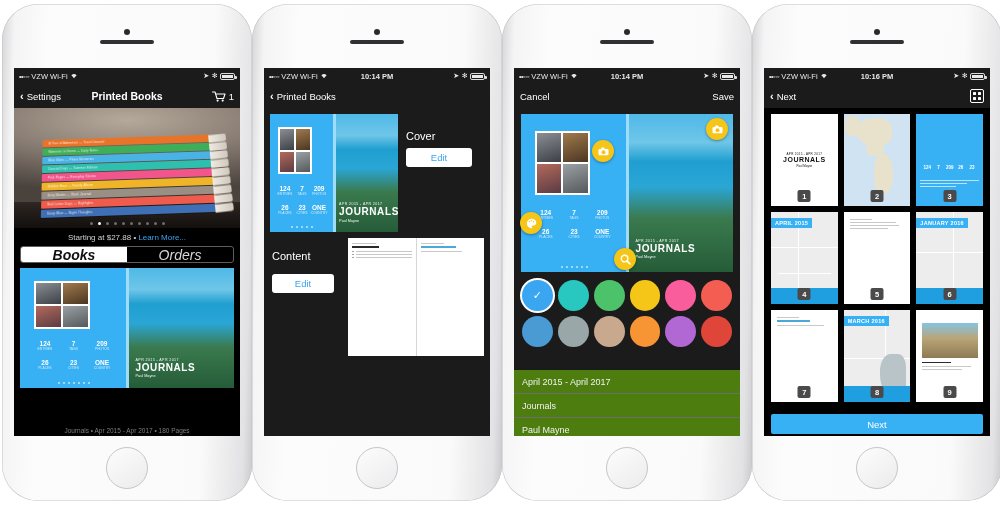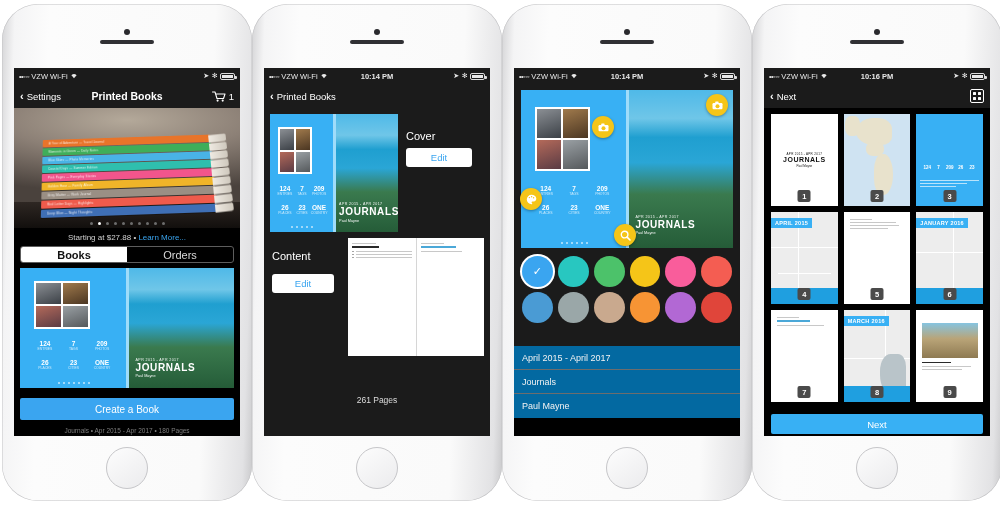--- a/index.html
+++ b/index.html
@@ -103,21 +103,21 @@
   .dots-row i.on { background:#fff; }
 
   .starting {
     background:#000; color:#cfcfcf; font-size:8px; text-align:center; padding:5px 0 4px;
   }
   .starting a { color:#3aa5f0; text-decoration:none; }
   .seg {
     margin: 0 6px 5px; height: 17px; border:1px solid #5d5d5d; border-radius:3px;
     display:flex; overflow:hidden; background:#000;
   }
-  .seg div { flex:1; display:flex; align-items:center; justify-content:center; font-size:11px; color:#d8d8d8;}
+  .seg div { flex:1; display:flex; align-items:center; justify-content:center; font-size:14px; color:#d8d8d8;font-style:italic;}
   .seg div.active { background:#fff; color:#111; font-weight:bold;}
 
   .bookcard { margin: 0 6px; height: 120px; position:relative; overflow:hidden; background:#111;}
   .cover-spread { position:absolute; inset:0; display:flex; }
   .cover-left { width:50%; background:#38b0f4; position:relative; }
   .cover-right { width:50%; position:relative; overflow:hidden;
     background: linear-gradient(180deg,#4fb9e8 0%, #6fc6e8 18%, #1f9fd0 30%, #2aa6d6 46%, #3a7a4e 66%, #255c38 100%);
   }
   .spine { position:absolute; left:50%; top:0; bottom:0; width:3px; margin-left:-1.5px; background:#9fdcfa; }
   .photogrid {
@@ -178,21 +178,21 @@
     position:absolute; width:22px; height:22px; border-radius:50%;
     background:#f5c518; display:flex; align-items:center; justify-content:center;
     box-shadow:0 1px 3px rgba(0,0,0,.35);
   }
   .badge svg{display:block;}
   .swatches { position:absolute; left:8px; right:8px; top:172px;
     display:grid; grid-template-columns:repeat(6,1fr); gap:5px;}
   .sw { width:100%; padding-bottom:100%; border-radius:50%; position:relative;}
   .sw.sel { box-shadow: 0 0 0 2px #fff; }
   .sw .ck { position:absolute; inset:0; display:flex; align-items:center; justify-content:center; color:#fff; font-size:11px;}
-  .fields { position:absolute; left:0; right:0; top:262px; background:#0369a1;}
+  .fields { position:absolute; left:0; right:0; top:262px; background:#4d7c0f;}
   .field { height:24px; display:flex; align-items:center; padding:0 8px; font-size:9px; color:#f2f2f2; border-bottom:1px solid #6d6d6d;}
   .field:last-child{border-bottom:none;}
 
   
   .p4-body { background:#000; height:332px; position:relative; padding:6px 7px 0;}
   .thumbs { display:grid; grid-template-columns:repeat(3,1fr); gap:6px;}
   .thumb { position:relative; height:92px; background:#fff; overflow:hidden;}
   .tnum {
     position:absolute; bottom:4px; left:50%; transform:translateX(-50%);
     min-width:13px; height:12px; padding:0 3px; background:#4a4a4a; color:#fff;
@@ -369,21 +369,20 @@
             <div class="covertitle">
               <div class="kick">APR 2015 - APR 2017</div>
               <div class="main">JOURNALS</div>
               <div class="sub">Paul Mayne</div>
             </div>
           </div>
           <div class="spine"></div>
         </div>
       </div>
 
-      <div class="cta">Create a Book</div>
       <div class="metaline">Journals  •  Apr 2015 - Apr 2017  •  180 Pages</div>
     </div>
   </div>
 
   <div class="phone p2">
     <div class="camera"></div>
     <div class="speaker"></div>
     <div class="homebtn"></div>
     <div class="screen">
 
@@ -491,21 +490,20 @@
               </div>
           </div>
           <div class="pg-half">
             <div class="ln sh"></div>
             <div class="ln blue"></div>
             <div class="ln md"></div>
           </div>
         </div>
 
         <div class="pages-est">
-          <div>261 Pages</div>
         </div>
       </div>
     </div>
   </div>
 
   <div class="phone p3">
     <div class="camera"></div>
     <div class="speaker"></div>
     <div class="homebtn"></div>
     <div class="screen">
@@ -523,20 +521,24 @@
         <div class="sb-center">10:14 PM</div>
         <div class="sb-right">
           <span>➤</span>
           <span>✻</span>
           <span class="batt">
               <i></i>
             </span>
         </div>
       </div>
 
+      <div class="navbar">
+        <div class="nav-left">Cancel</div>
+        <div class="nav-right">Save</div>
+      </div>
 
       <div class="p3-body">
         <div class="p3-preview">
           <div class="cover-left" style="width:50%">
             <div class="photogrid">
               <i class="pg1"></i>
                 <i class="pg2"></i>
                 <i class="pg3"></i>
                 <i class="pg4"></i>
             </div>

